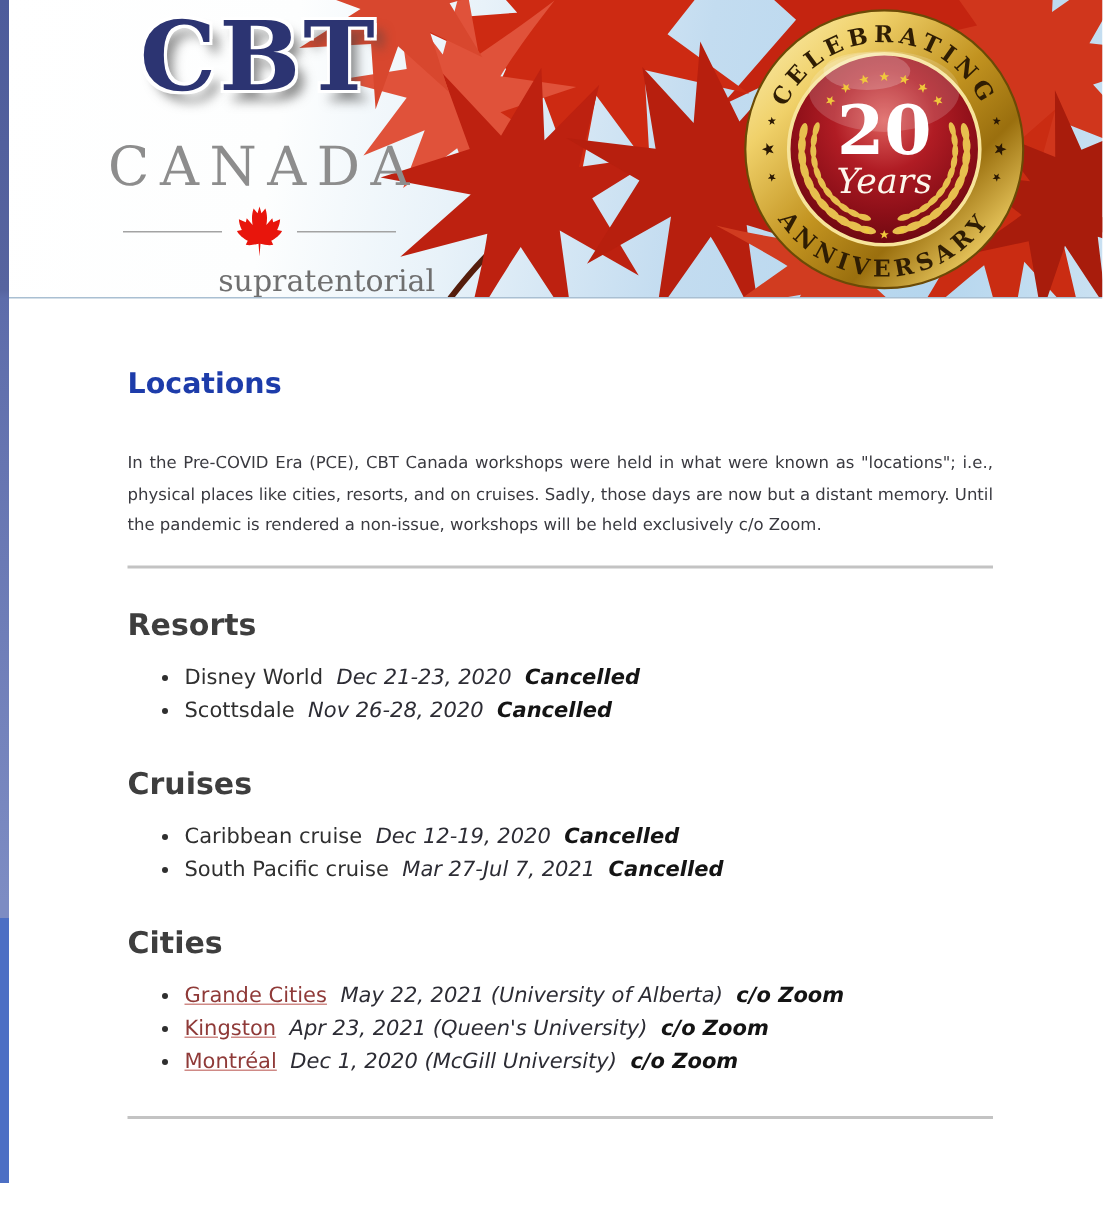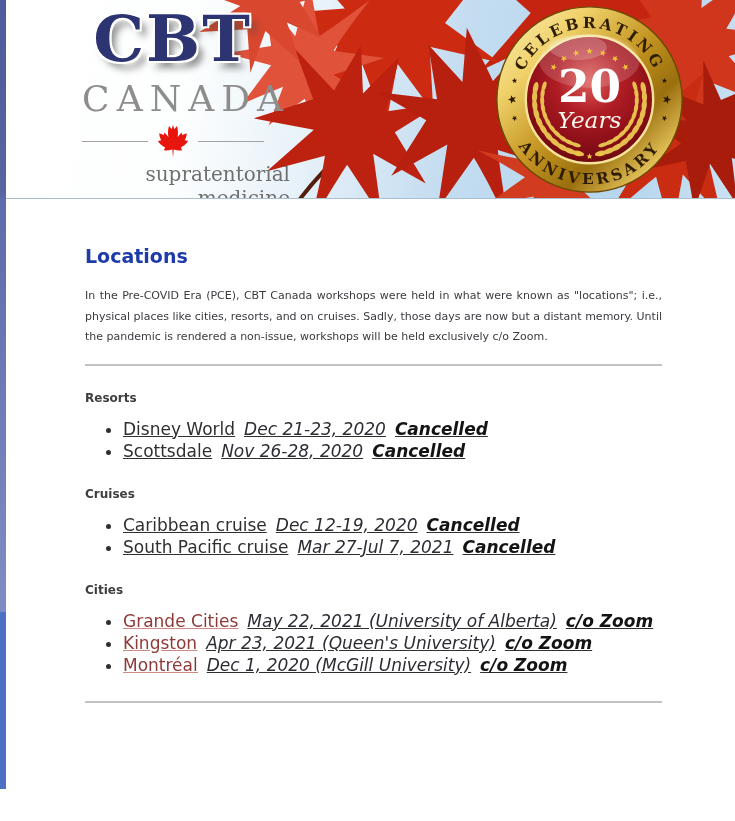--- a/index.html
+++ b/index.html
@@ -20,43 +20,43 @@
     border-bottom:1px solid #a9bfd2;
     background:linear-gradient(100deg,#ffffff 0%,#fdfefe 26%,#e8f2f9 42%,#c3dcf0 62%,#b5d6ee 85%,#cae1f2 100%); }
   .banner-art { position:absolute; left:0; top:0; width:735px; height:199px; }
 
   .logo { position:absolute; left:55px; top:6px; width:235px; text-align:center; z-index:5; cursor:pointer; }
   .logo-cbt { font-family:"DejaVu Serif","Liberation Serif",serif; font-weight:bold;
     font-size:64px; line-height:66px; letter-spacing:2px; color:#2c3472;
     text-shadow:-2px -2px 0 #fff, 2px -2px 0 #fff, -2px 2px 0 #fff, 2px 2px 0 #fff,
                  6px 7px 7px rgba(70,70,70,.6); }
   .logo-canada { font-family:"DejaVu Serif","Liberation Serif",serif; font-size:36px; line-height:40px;
-    letter-spacing:7px; color:#8d8d8d; margin-top:7px; text-indent:7px;text-align:right; }
+    letter-spacing:7px; color:#8d8d8d; margin-top:20px; text-indent:7px; }
   .logo-divider { display:flex; align-items:center; justify-content:center; margin-top:4px; height:36px; }
   .logo-divider .rule { flex:0 0 66px; height:1px; background:#a3a3a3; }
   .logo-divider .leaf { width:34px; height:34px; margin:0 8px; }
   .logo-tagline { font-family:"DejaVu Serif","Liberation Serif",serif; font-size:20px;
     color:#6f6f6f; margin-top:3px;text-align:right; }
 
   .badge { position:absolute; left:493px; top:3px; width:193px; height:193px; z-index:6; }
   .badge text { font-family:"DejaVu Serif","Liberation Serif",serif; }
   .arc-text { font-size:16px; font-weight:bold; letter-spacing:3.5px; fill:#2f1d03; }
   .num20 { font-size:47px; font-weight:bold; fill:#ffffff; }
   .years { font-size:24px; font-style:italic; fill:#fdf7ec; }
 
   
   main { position:absolute; left:85px; top:245px; width:577px; }
-  h1 { font-size:19px; font-weight:bold; color:#1d3caa; margin-bottom:19px; }
+  h1 { font-size:19px; font-weight:bold; color:#1d3caa; margin-bottom:32px; }
   .subtitle { font-size:15px; color:#3a3a3a; margin-bottom:17px; }
   .intro { font-size:11px; color:#3a3a40; line-height:20.5px; text-align:justify; }
   hr { border:none; height:2px; background:#c3c3c3; margin-top:16px; }
   hr.bottom { margin-top:25px; }
-  .section-heading { font-size:12px; font-weight:bold; color:#3e3e3e; margin-top:25px; }
+  .section-heading { font-size:20px; font-weight:bold; color:#3e3e3e; margin-top:25px; }
   ul.loc-list { margin-top:13px; padding-left:38px; list-style:disc; }
-  ul.loc-list li { font-size:17px; line-height:22px; color:#2f2f2f;text-decoration:underline; }
+  ul.loc-list li { font-size:14px; line-height:22px; color:#2f2f2f; }
   .loc-name { color:#2f2f2f; }
   .loc-link { color:#8f3a38; text-decoration:underline; text-decoration-color:#cf8a86; }
   .loc-date { font-style:italic; color:#2c2c34; margin-left:9px; }
   .loc-status { font-style:italic; font-weight:bold; color:#141414; margin-left:9px; }
 </style>
 </head>
 <body>
 
 <div class="page">
   <div class="left-strip"></div>

